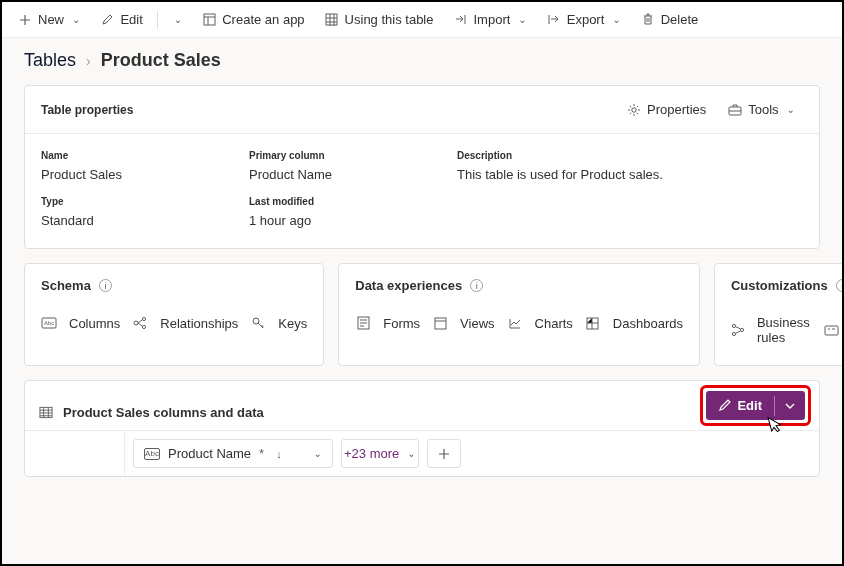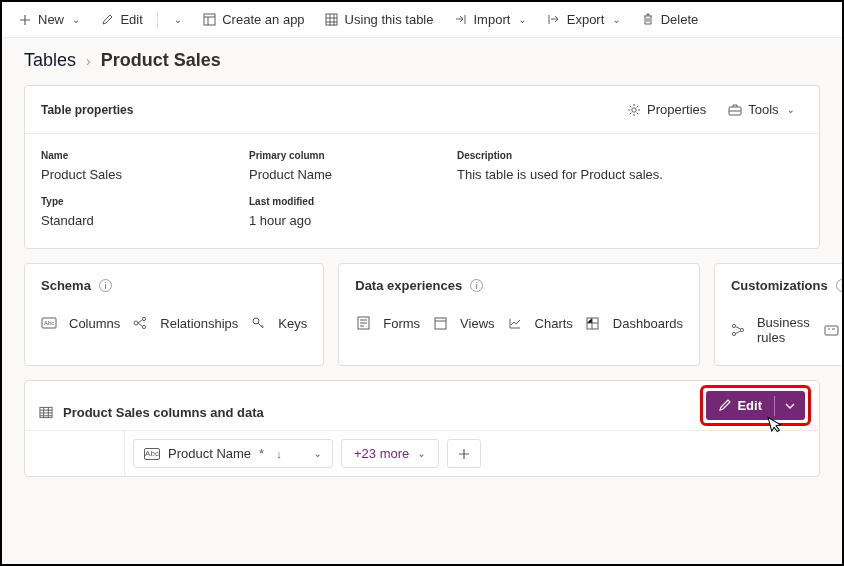--- a/index.html
+++ b/index.html
@@ -111,21 +111,21 @@
     border:1px solid #e1dfdd; border-radius:3px;
     min-width:200px;
     color:#323130;
   }
   .chip-icon { width:16px; height:12px; border:1px solid #605e5c; border-radius:2px; font-size:8px; display:inline-flex; align-items:center; justify-content:center; color:#605e5c;}
   .chip-asterisk { color:#605e5c;}
   .chip-arrow { font-size:11px; color:#605e5c; margin-left:4px;}
   .chip-chev { font-size:10px; color:#605e5c; margin-left:auto;}
   .more-chip {
     display:flex; align-items:center; gap:6px;
-    margin:8px 0 8px 8px; padding:6px 12px;
+    margin:8px 0 8px 8px; padding:6px 2px;
     border:1px solid #e1dfdd; border-radius:3px;
     color:#742774;
   }
   .add-chip {
     display:flex; align-items:center; justify-content:center;
     margin:8px 0 8px 8px; padding:6px 10px;
     border:1px solid #e1dfdd; border-radius:3px;
     width:34px; color:#605e5c;
   }
   svg { display:block; }

